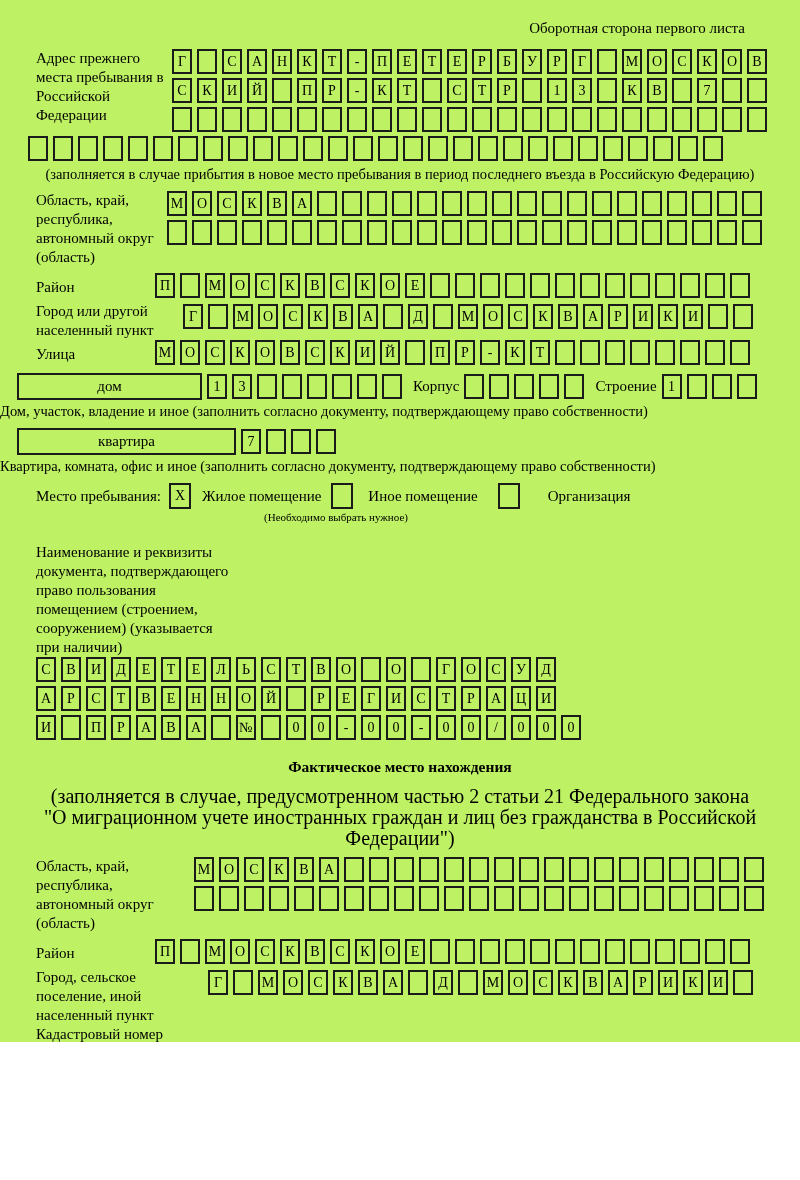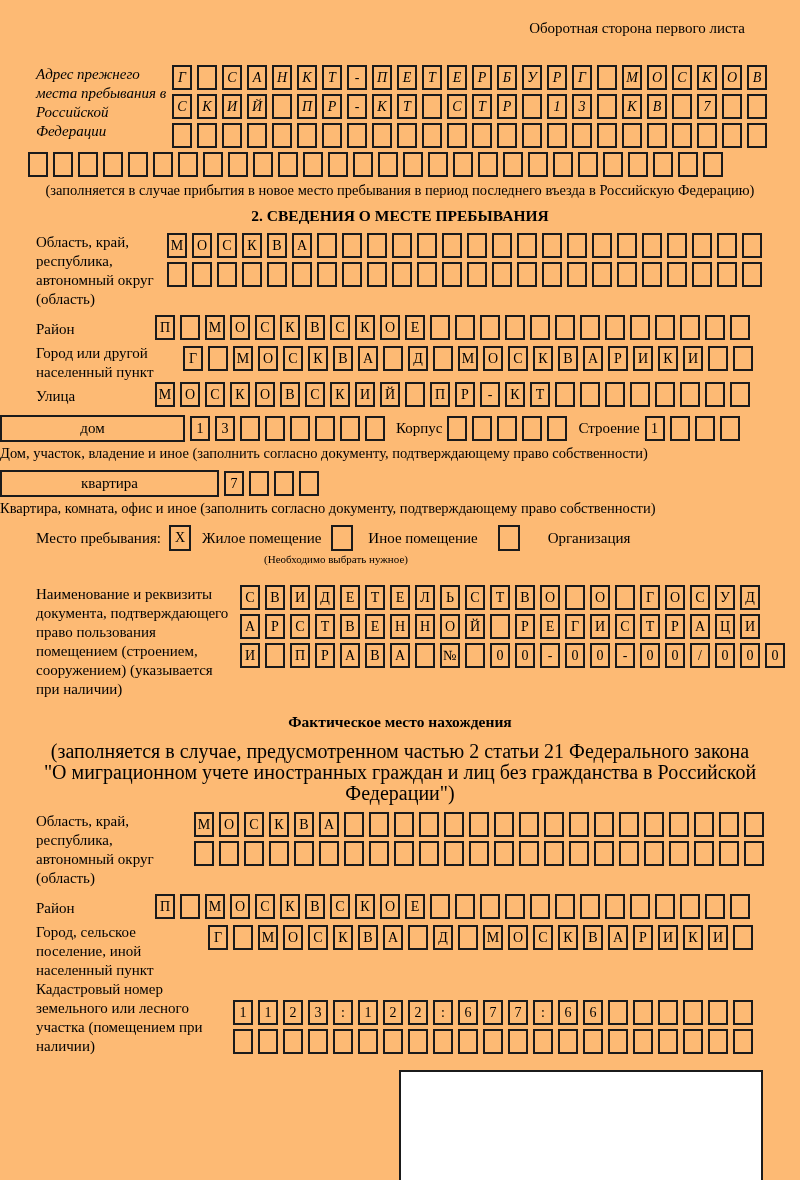--- a/index.html
+++ b/index.html
@@ -1,57 +1,57 @@
 <!DOCTYPE html>
 <html><head>
 <meta charset="utf-8">
 <style>
   html,body{margin:0;padding:0;background:#ffffff;}
   .page{
-    width:800px;height:1180px;background:#fdba74;color:#000;
+    width:800px;height:1042px;background:#bef264;color:#000;
     font-family:"Liberation Serif","DejaVu Serif",serif;
     font-size:15px;position:relative;overflow:hidden;
   }
   .back-note{padding:20px 55px 0 0;text-align:right;font-size:15px;}
   .row,.group{display:flex;}
   .group{align-items:flex-start;}
   .vcenter{align-items:center;}
   .glabel{flex:0 0 auto;line-height:19px;font-size:15px;}
   .w136{width:136px;}
   .w119{width:119px;}
   .w147{width:147px;}
   .w146{width:146px;}
   .w172{width:172px;}
   .w197{width:197px;}
   .w204{width:204px;}
-  .ml17{}
+  .ml17{margin-left:17px;}
   .ml28{margin-left:28px;}
   .ml36{margin-left:36px;}
-  .mt24{margin-top:28px;font-style:italic;}
+  .mt24{margin-top:12px;}
   .cells{display:flex;flex-wrap:nowrap;margin-bottom:4px;}
   .cell{
     flex:0 0 auto;display:inline-flex;align-items:center;justify-content:center;
     width:20px;height:25px;border:2px solid #1b1b1b;box-sizing:border-box;
     margin-right:5px;font-size:14px;line-height:1;overflow:hidden;
   }
   .caption{font-size:14.5px;line-height:18px;margin:2px 0 8px 0;}
   .center{text-align:center;}
   .sec-title{font-weight:bold;text-align:center;font-size:15.5px;margin:8px 0 8px 0;}
   .bigbox{
     flex:0 0 auto;border:2px solid #1b1b1b;box-sizing:border-box;height:27px;
     display:flex;align-items:center;justify-content:center;font-size:15px;
   }
   .bb-dom{width:185px;}
   .bb-kv{width:219px;}
   .inline-label{flex:0 0 auto;font-size:15px;}
   .checkbox-row{display:flex;align-items:center;margin:6px 0 2px 36px;}
   .checkbox-row .cells{margin-bottom:0;}
   .checkbox-row .cell{width:22px;height:26px;}
   .note-center{width:600px;margin-left:36px;text-align:center;font-size:11px;margin-top:2px;margin-bottom:20px;}
-  .doc-group{margin-top:6px;}
+  .doc-group{margin-top:6px;flex-direction:column;}
   .fact-title{font-weight:bold;text-align:center;font-size:15.5px;margin:14px 0 10px 0;}
   .fact-caption{text-align:center;font-size:20px;line-height:21px;margin-bottom:8px;}
   .cad-cells{margin-top:20px;}
   .stamp-box{
     margin:12px 0 6px 399px;width:364px;height:167px;
     border:2px solid #1b1b1b;box-sizing:border-box;background:#fff;
   }
   .mb6{margin-bottom:6px;gap:12px;}
   .cells-mt2{margin-top:2px;}
 </style>
@@ -170,21 +170,20 @@
       <span class="cell"></span>
       <span class="cell"></span>
       <span class="cell"></span>
       <span class="cell"></span>
       <span class="cell"></span>
       <span class="cell"></span>
       <span class="cell"></span>
     </div>
   <div class="caption center">(заполняется в случае прибытия в новое место пребывания в период последнего въезда в Российскую Федерацию)</div>
 
-  <div class="sec-title">2. СВЕДЕНИЯ О МЕСТЕ ПРЕБЫВАНИЯ</div>
 
   <div class="group ml36 mb6">
     <div class="glabel w119">Область, край, республика, автономный округ (область)</div>
     <div>
       <div class="cells">
           <span class="cell">М</span>
           <span class="cell">О</span>
           <span class="cell">С</span>
           <span class="cell">К</span>
           <span class="cell">В</span>

